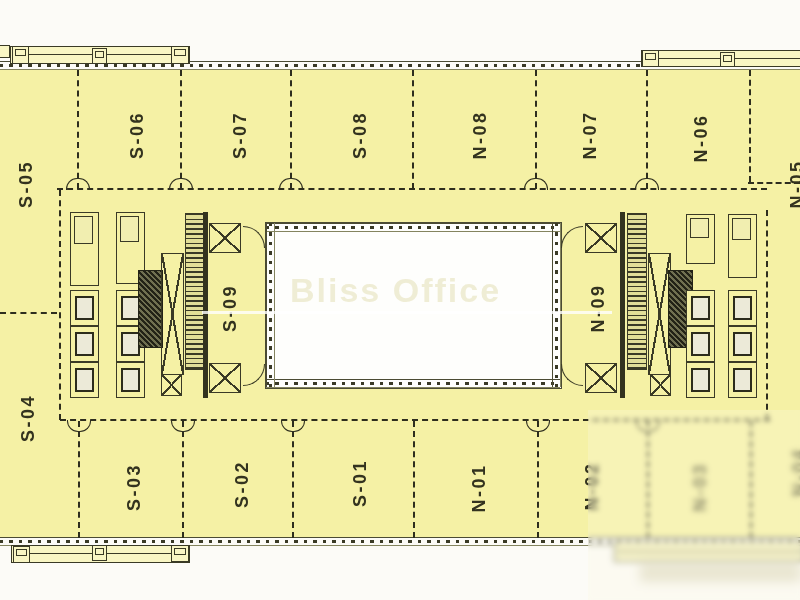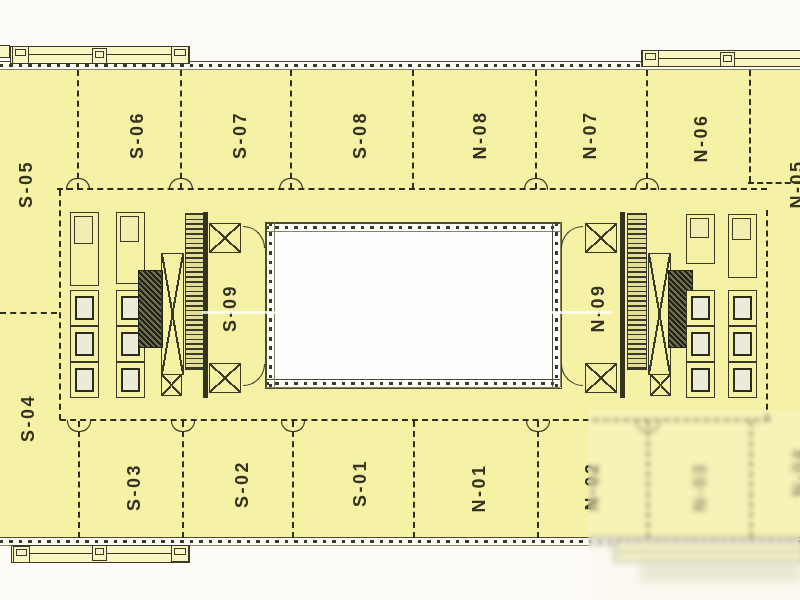--- a/index.html
+++ b/index.html
@@ -96,20 +96,21 @@
       <div class="postin"></div>
     </div>
   <div class="abs bal" style="left:614px;top:541px;width:186px;height:19px;filter:blur(2px);"></div>
   <div class="abs smudge" style="left:640px;top:562px;width:160px;height:20px;"></div>
 
   <div class="abs" style="left:265px;top:222px;width:297px;height:167px;background:#fefefc;border:1.5px solid #4b4b33;box-sizing:border-box;">
     <div class="abs hwall" style="left:0;top:0;width:294px;"></div>
     <div class="abs hwall" style="left:0;bottom:0;width:294px;"></div>
     <div class="abs vwall" style="left:0;top:0;height:164px;"></div>
     <div class="abs vwall" style="right:0;top:0;height:164px;"></div>
+    <div class="abs wm" style="left:24px;top:48px;">Bliss Office</div>
   </div>
 
   <div class="abs dh" style="left:57px;top:188px;width:710px;"></div>
   <div class="abs dh" style="left:60px;top:419px;width:710px;"></div>
   <div class="abs dh" style="left:0;top:312px;width:57px;"></div>
   <div class="abs dh" style="left:748px;top:182px;width:52px;"></div>
   <div class="abs dv" style="left:59px;top:190px;height:230px;"></div>
   <div class="abs dv" style="left:766px;top:210px;height:210px;"></div>
 
   <div class="abs dv" style="left:77px;top:70px;height:119px;"></div>

